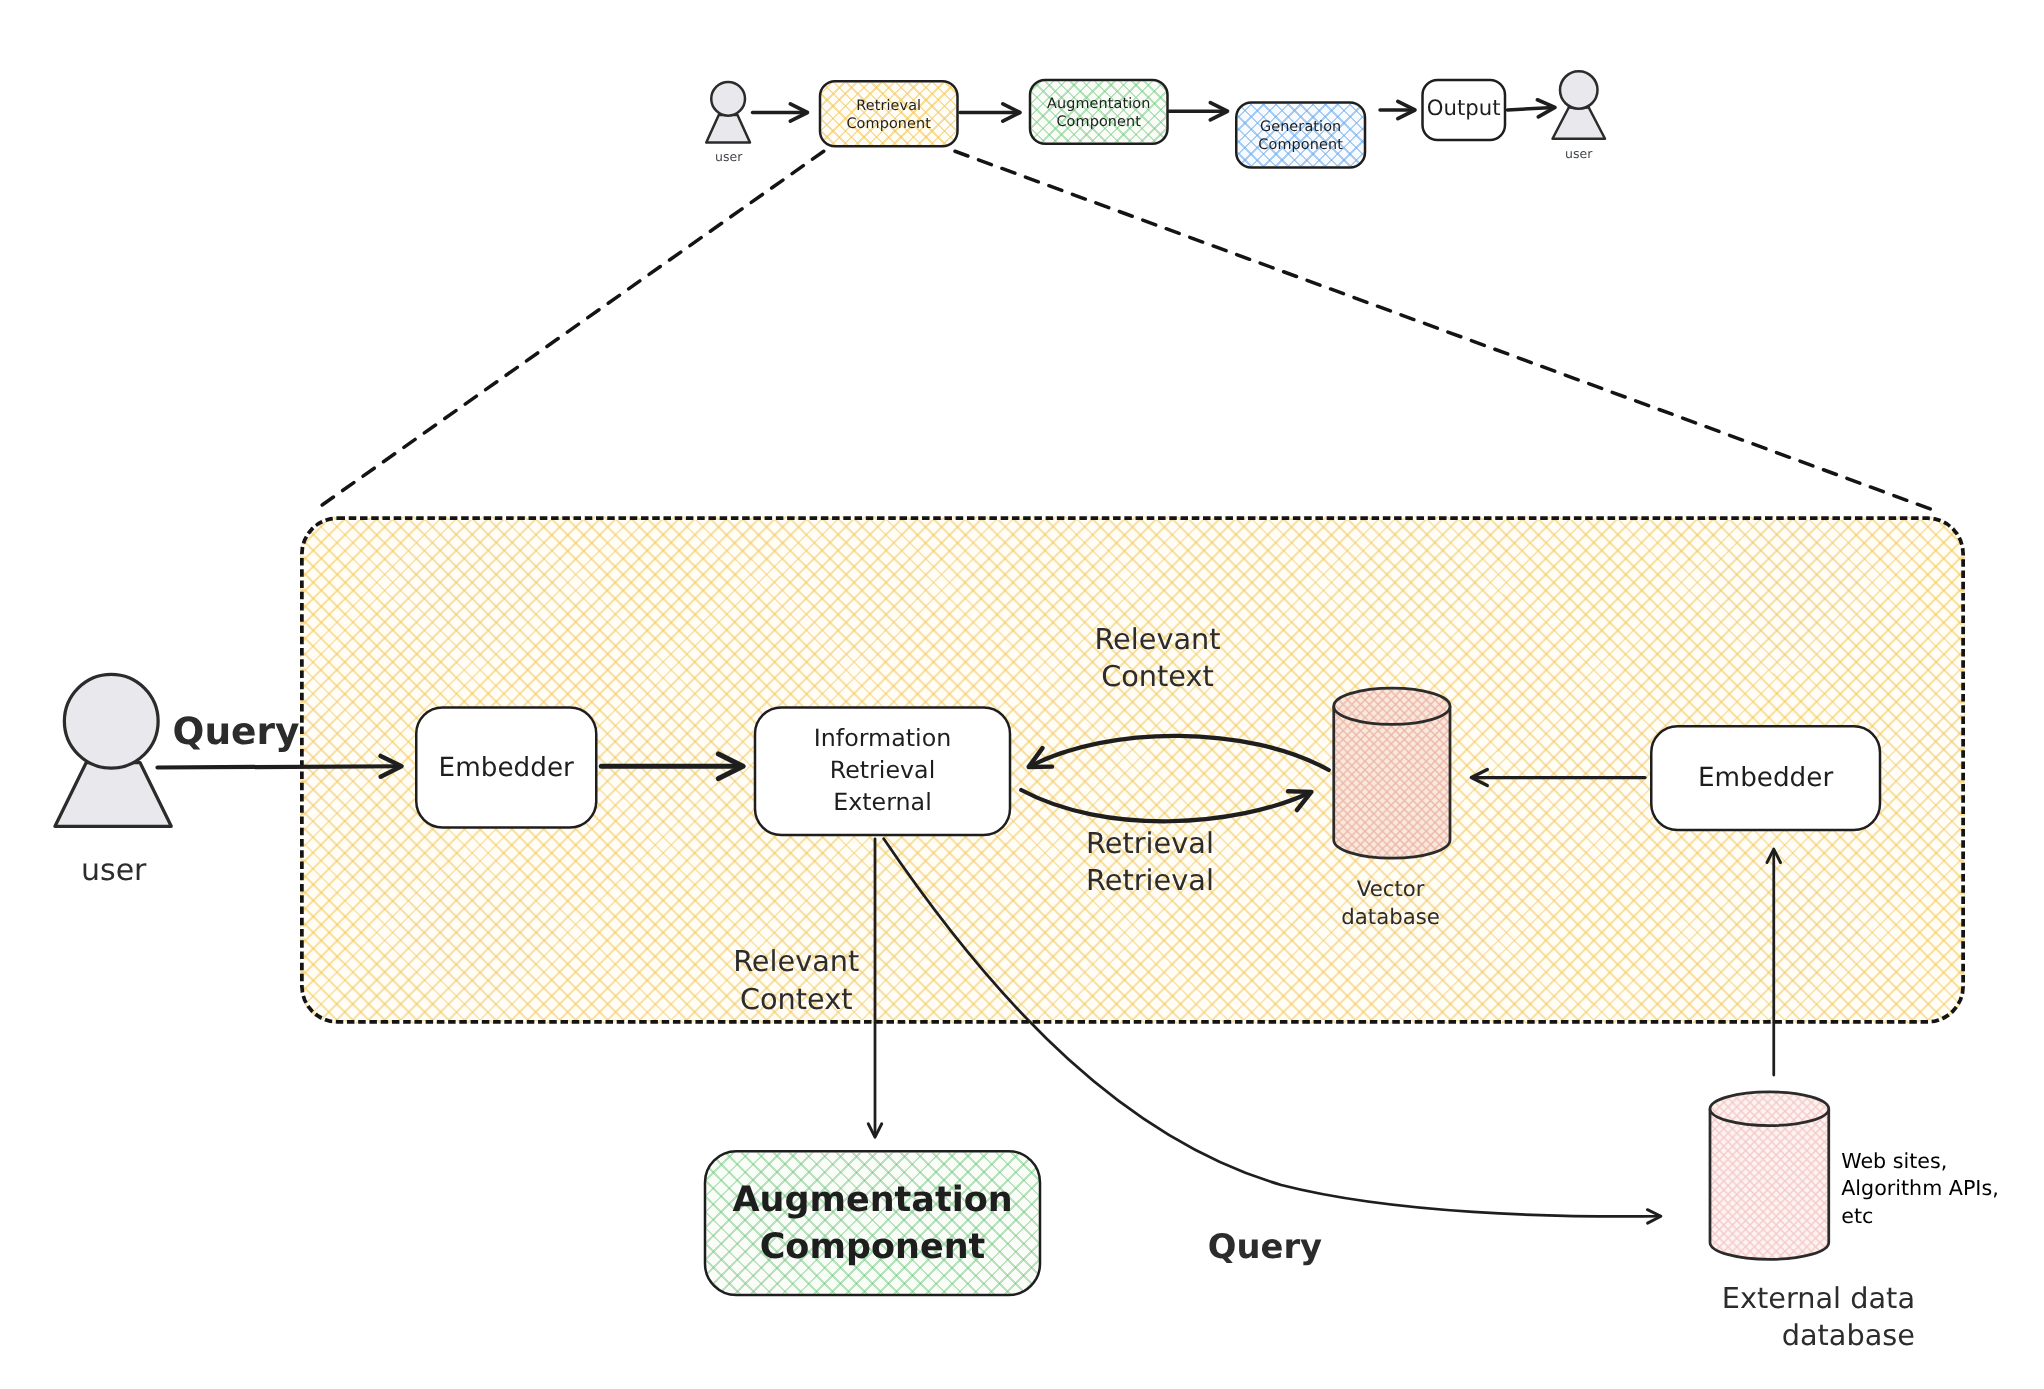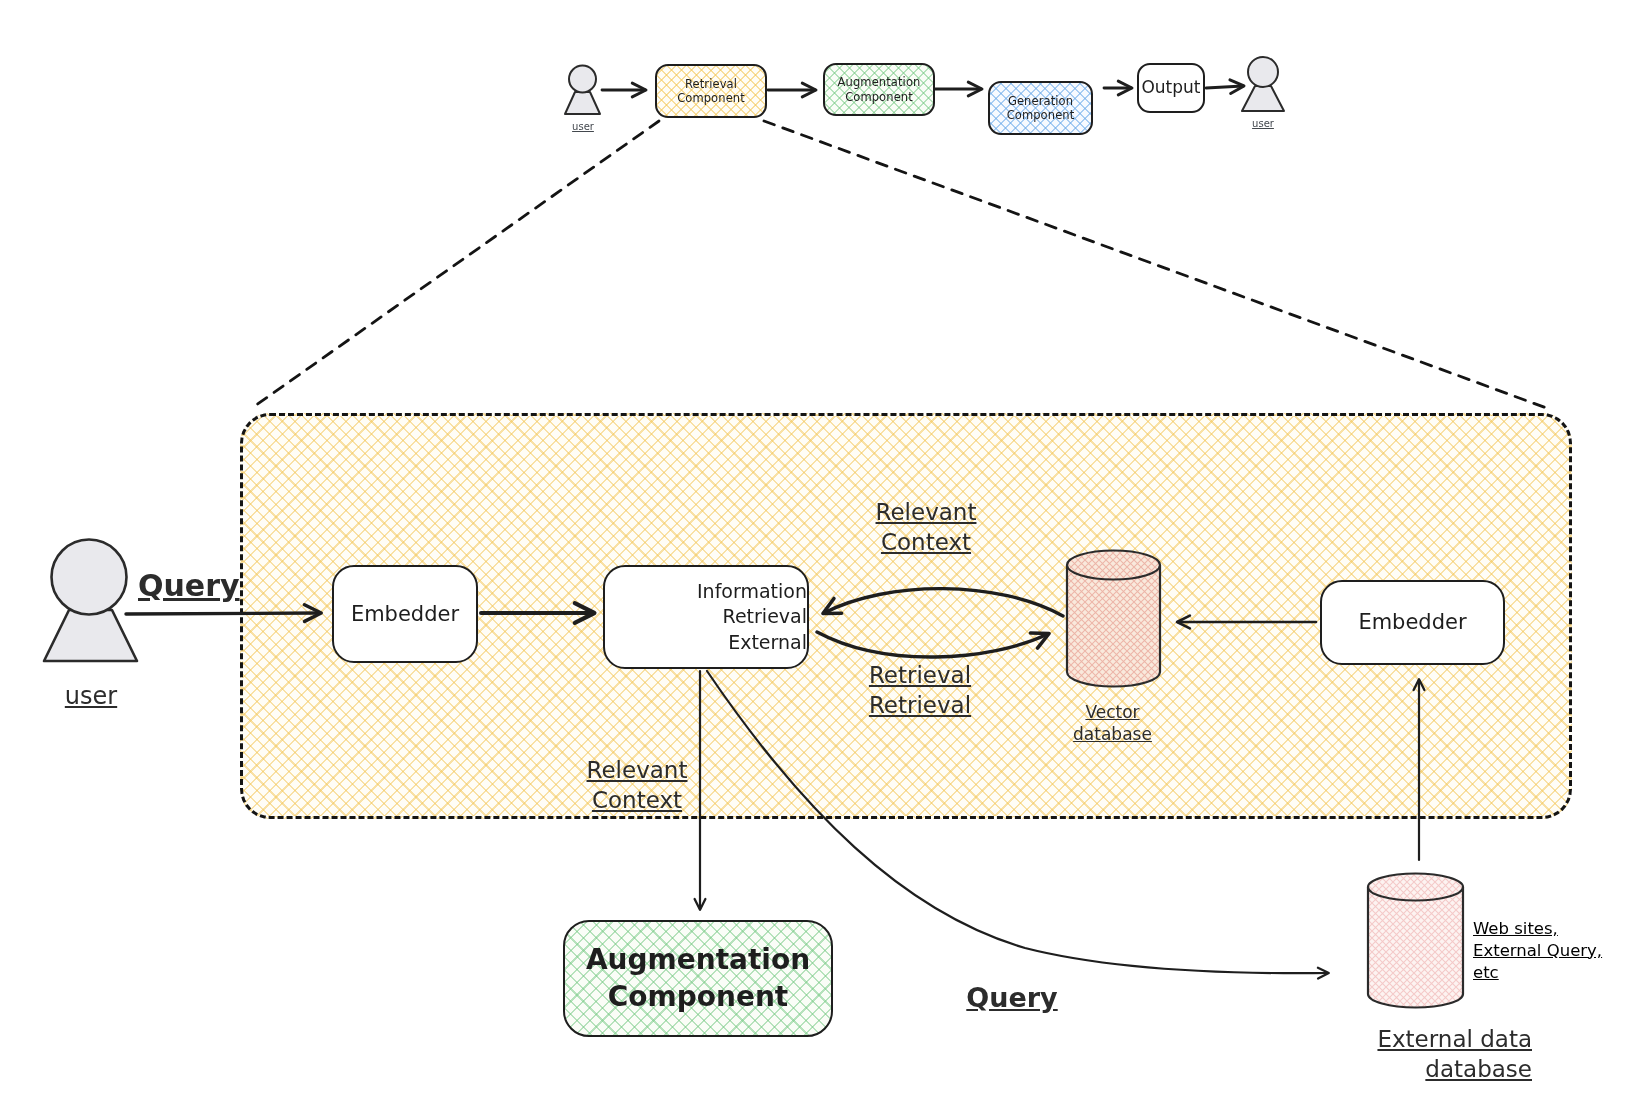--- a/index.html
+++ b/index.html
@@ -45,21 +45,21 @@
     display:flex;flex-direction:column;align-items:center;justify-content:center;
     text-align:center;line-height:1.25;
   }
   .box span{display:block;}
   .white{background:#ffffff;}
   .big-dashed{
     position:absolute;z-index:1;box-sizing:border-box;
     left:240px;top:413px;width:1332px;height:406px;
     border:3.2px dashed #141414;border-radius:30px;
   }
-  .lbl{position:absolute;z-index:4;text-align:center;line-height:1.32;color:#2c2c2c;text-decoration:underline;}
+  .lbl{position:absolute;z-index:4;text-align:center;line-height:1.32;color:#2c2c2c;}
   .lbl span{display:block;}
   .small-node{font-size:11.5px;letter-spacing:.1px;}
   .tiny-user{font-size:10px;color:#43484e;}
 </style>
 </head>
 <body>
 
 <div class="canvas">
 
   <div class="big-dashed hatch-yellow-lg"></div>
@@ -151,21 +151,21 @@
   <div class="lbl tiny-user" style="left:1238px;top:117px;width:50px;">user</div>
 
   <div class="lbl" style="left:50px;top:681px;width:82px;font-size:24px;">user</div>
 
   <div class="lbl" style="left:138px;top:566px;width:100px;font-size:30px;font-weight:bold;">Query</div>
 
   <div class="box white" style="left:332px;top:565px;width:146px;height:98px;font-size:21px;border-radius:22px;">
     <span>Embedder</span>
   </div>
 
-  <div class="box white" style="left:603px;top:565px;width:206px;height:104px;font-size:19px;border-radius:22px;line-height:1.35;align-items:flex-end;">
+  <div class="box white" style="left:603px;top:565px;width:206px;height:104px;font-size:19px;border-radius:22px;line-height:1.35;">
     <span>Information</span>
     <span>Retrieval</span>
     <span>External</span>
   </div>
 
   <div class="lbl" style="left:845px;top:497px;width:162px;font-size:23px;">
     <span>Relevant</span>
     <span>Context</span>
   </div>
 
@@ -190,21 +190,21 @@
 
   <div class="box hatch-green-lg" style="left:563px;top:920px;width:270px;height:117px;border-radius:26px;border-width:2.8px;font-size:28px;font-weight:bold;line-height:1.3;">
     <span>Augmentation</span>
     <span>Component</span>
   </div>
 
   <div class="lbl" style="left:957px;top:980px;width:110px;font-size:27px;font-weight:bold;">Query</div>
 
   <div class="lbl" style="left:1473px;top:918px;width:160px;font-size:16.5px;text-align:left;line-height:1.32;color:#000000;">
     <span>Web sites,</span>
-    <span>External Query,</span>
+    <span>Algorithm APIs,</span>
     <span>etc</span>
   </div>
 
   <div class="lbl" style="left:1292px;top:1024px;width:240px;font-size:23px;text-align:right;">
     <span>External data</span>
     <span>database</span>
   </div>
 
 </div>
 

